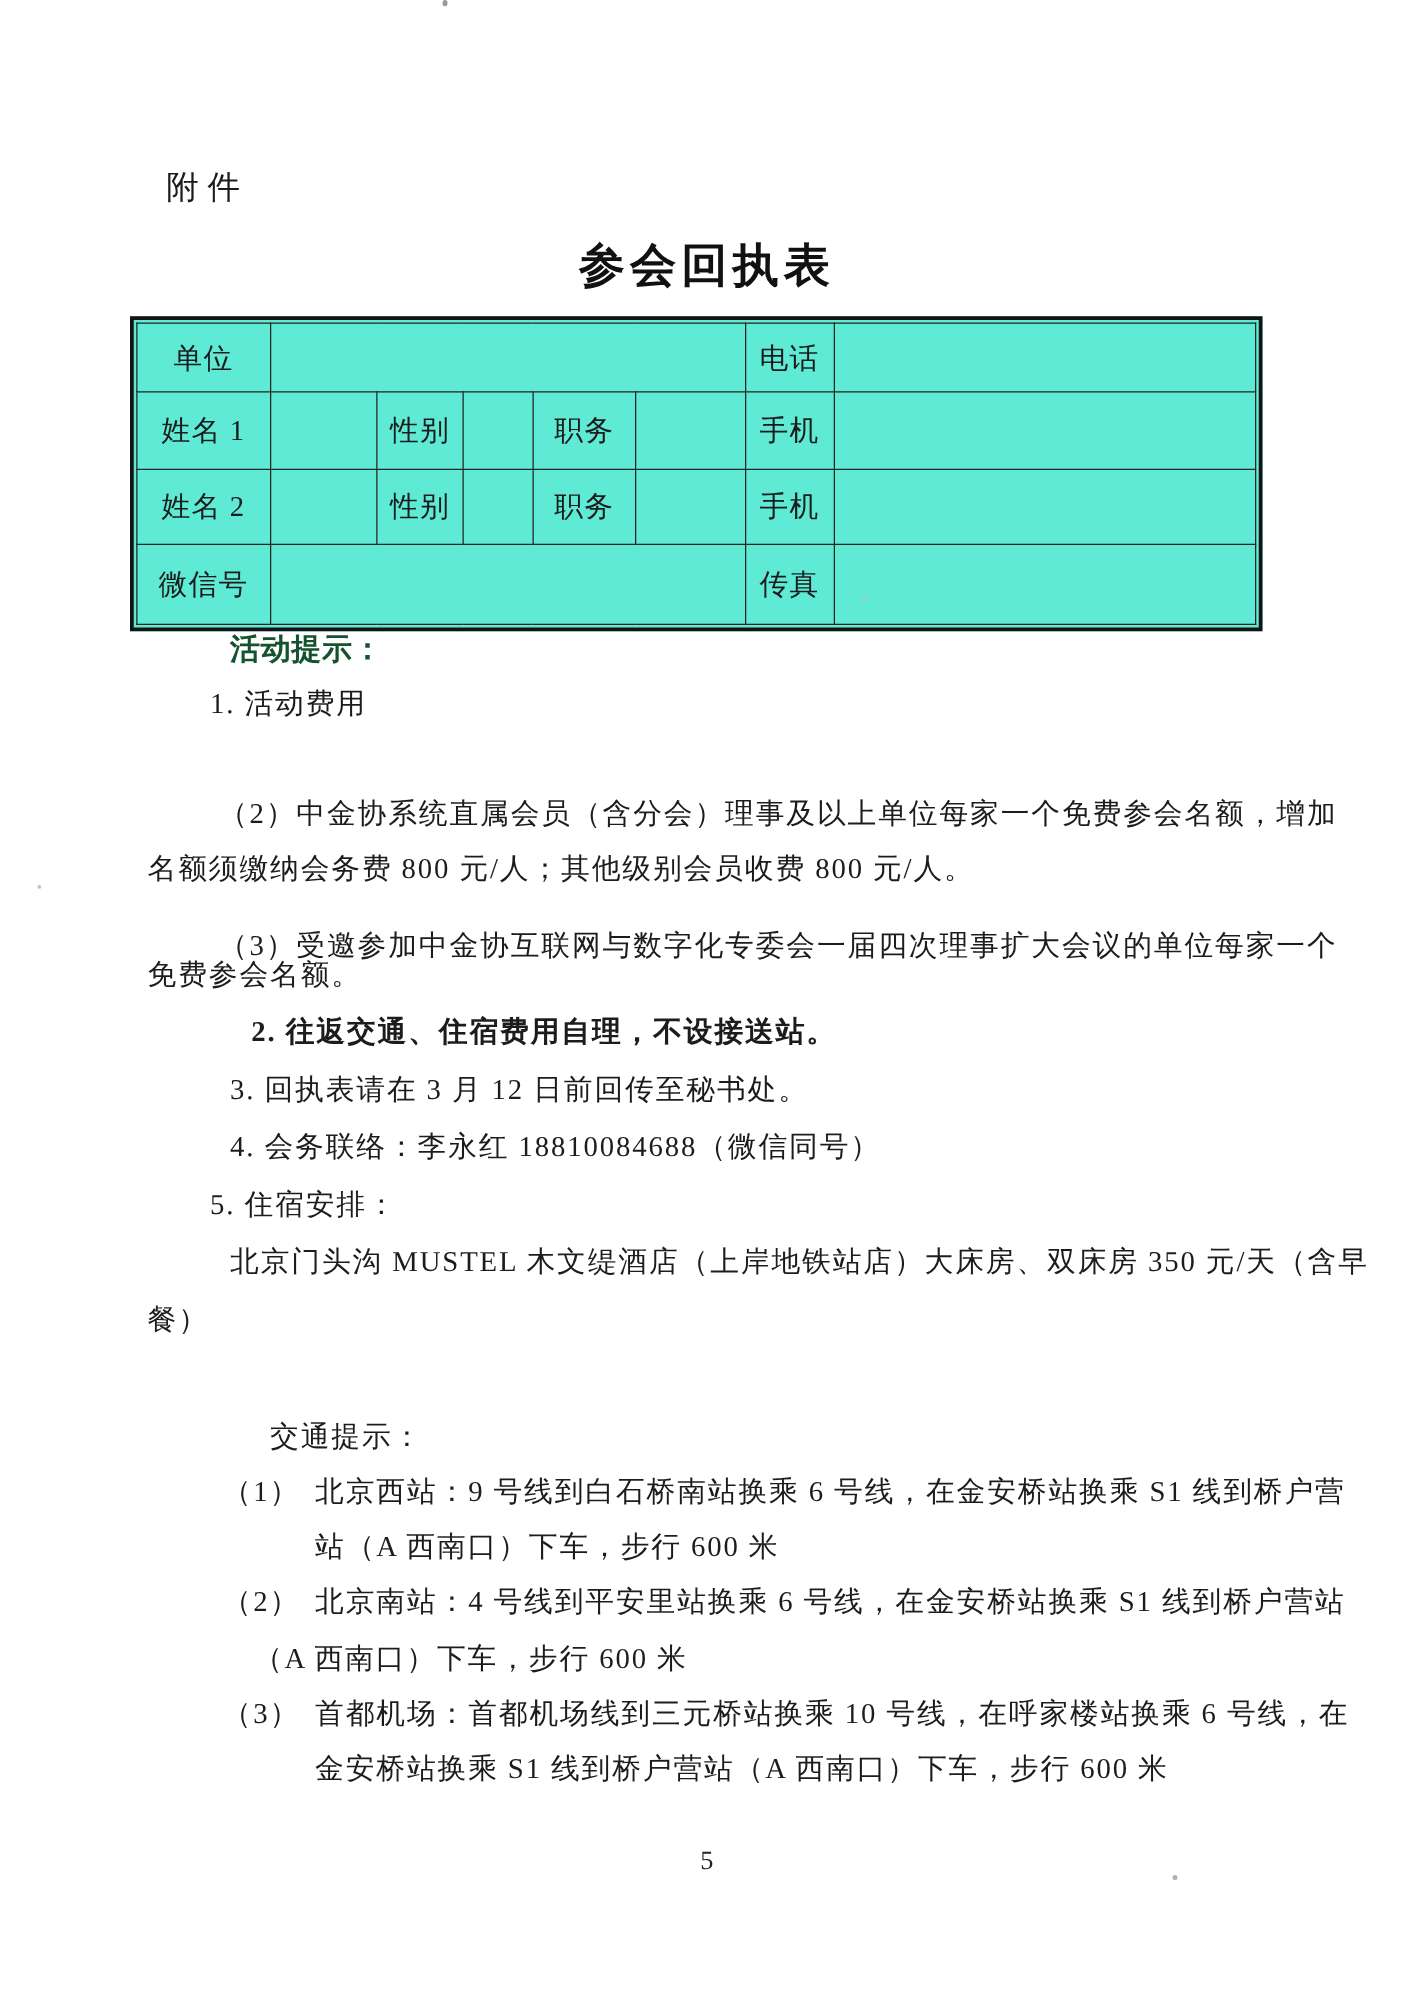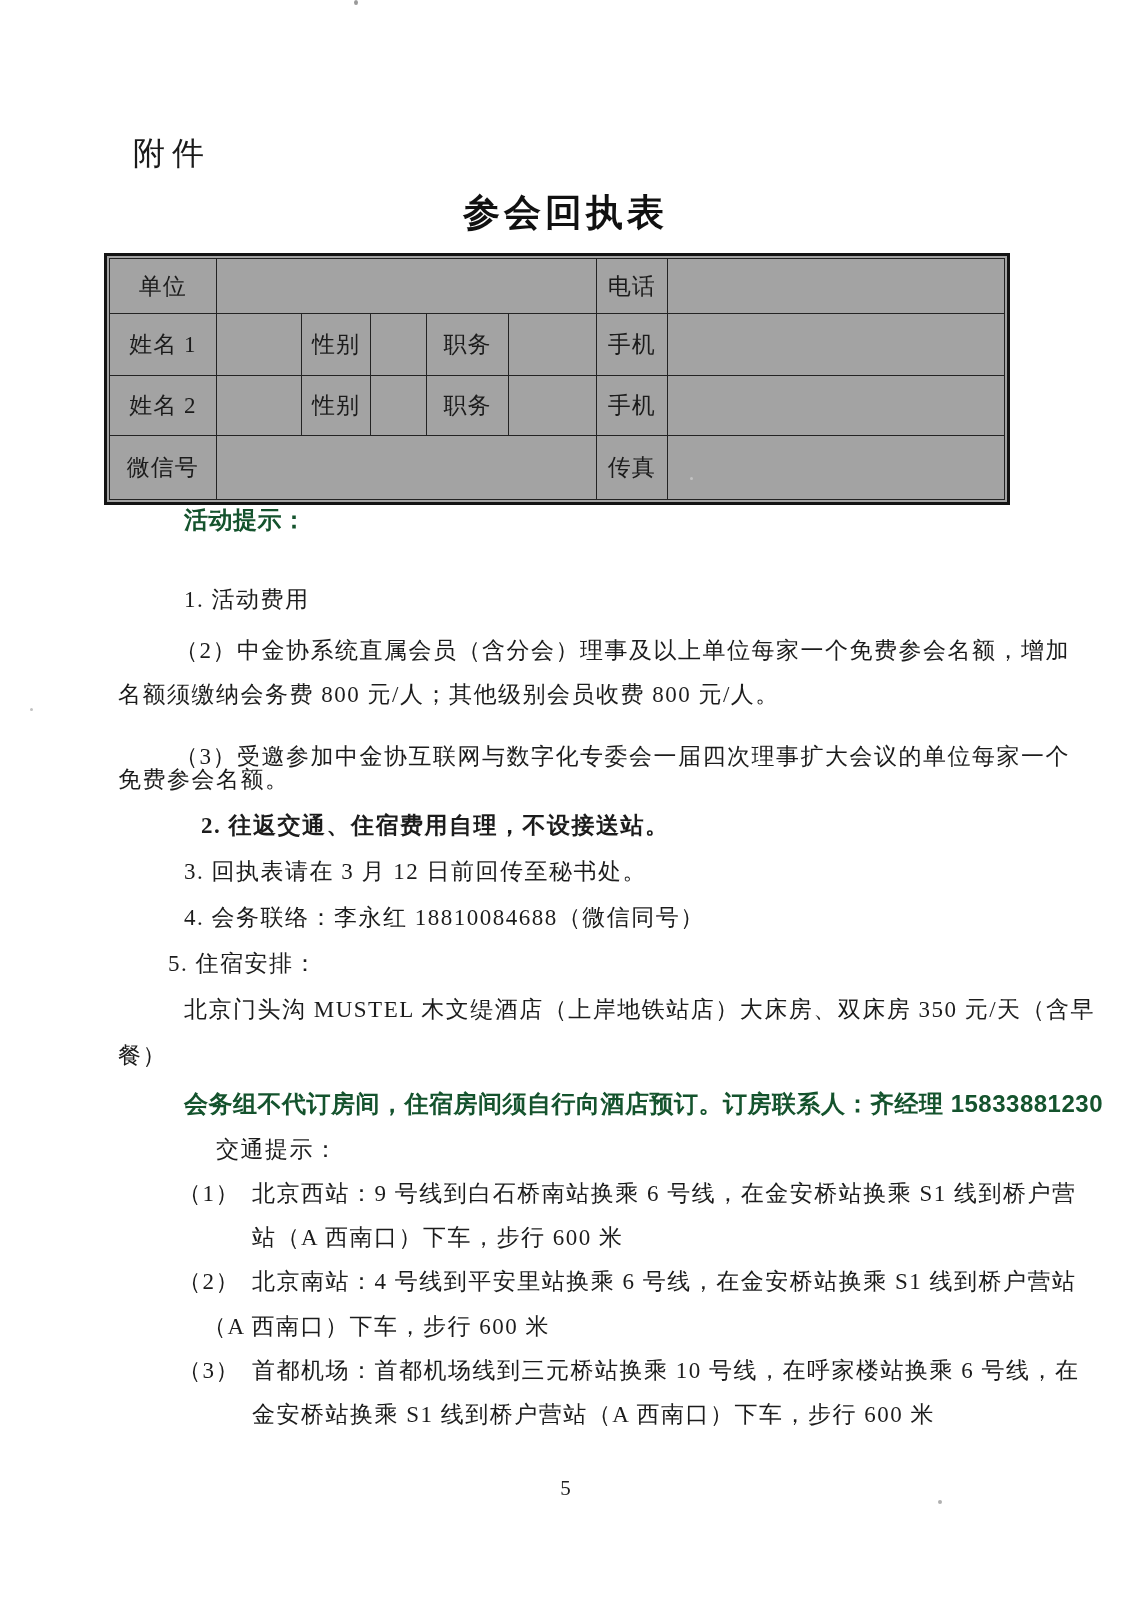--- a/index.html
+++ b/index.html
@@ -4,33 +4,33 @@
 <style>
   html,body{margin:0;padding:0;}
   body{
     width:1131px;height:1600px;position:relative;
     background:#ffffff;color:#1b1b1b;
     font-family:"Liberation Serif", serif;
     overflow:hidden;
   }
   .attachment{
     position:absolute;left:133px;top:132px;
-    font-size:32px;letter-spacing:7px;
+    font-size:26px;letter-spacing:7px;
     font-family:"Liberation Serif", serif;
   }
   .doc-title{
     position:absolute;left:0;top:188px;width:100%;
     text-align:center;font-size:37px;font-weight:700;
     letter-spacing:4px;color:#111;
     font-family:"Liberation Serif", serif;
   }
   .form-wrap{
     position:absolute;left:104px;top:253px;width:906px;height:252px;
     border:3px solid #141414;padding:2px;box-sizing:border-box;
-    background:#a3a3a3;
+    background:#5eead4;
   }
   table.reply{
     width:100%;height:100%;border-collapse:collapse;table-layout:fixed;
   }
   table.reply td{
     border:1px solid #232323;padding:0 4px;
     font-size:23px;letter-spacing:1px;color:#1b1b1b;
   }
   td.lbl{text-align:center;}
   .notes{position:absolute;left:0;top:0;width:100%;height:100%;}
@@ -106,32 +106,31 @@
       <td colspan="5"></td>
       <td class="lbl">传真</td>
       <td></td>
     </tr>
   </tbody>
     </table>
 </div>
 
 <div class="notes">
     <div class="line hei" style="left: 184px; top: 503px;"><span>活动提示：</span></div>
-    <div class="line" style="left: 184px; top: 546px; margin-top: 37px;"><span>1. 活动费用</span></div>
+    <div class="line" style="left: 168px; top: 546px;"><span>1. 活动费用</span></div>
     <div class="line" style="left: 175px; top: 634px;"><span>（2）中金协系统直属会员（含分会）理事及以上单位每家一个免费参会名额，增加</span></div>
     <div class="line" style="left: 118px; top: 678px;"><span>名额须缴纳会务费 800 元/人；其他级别会员收费 800 元/人。</span></div>
     <div class="line" style="left: 175px; top: 721px; margin-top: 19px;"><span>（3）受邀参加中金协互联网与数字化专委会一届四次理事扩大会议的单位每家一个</span></div>
     <div class="line" style="left: 118px; top: 763px;"><span>免费参会名额。</span></div>
     <div class="line" style="left: 201px; top: 809px; font-weight: bold;"><span>2. 往返交通、住宿费用自理，不设接送站。</span></div>
     <div class="line" style="left: 184px; top: 855px;"><span>3. 回执表请在 3 月 12 日前回传至秘书处。</span></div>
     <div class="line" style="left: 184px; top: 901px;"><span>4. 会务联络：李永红 18810084688（微信同号）</span></div>
     <div class="line" style="left: 168px; top: 947px;"><span>5. 住宿安排：</span></div>
     <div class="line" style="left: 184px; top: 993px;"><span>北京门头沟 MUSTEL 木文缇酒店（上岸地铁站店）大床房、双床房 350 元/天（含早</span></div>
     <div class="line" style="left: 118px; top: 1039px;"><span>餐）</span></div>
-    <div class="line hei" style="left: 184px; top: 1087px;"><span>会务组不代订房间，住宿房间须自行向酒店预订。订房联系人：齐经理 15833881230</span></div>
     <div class="line" style="left: 184px; top: 1133px; margin-left: 32px;"><span>交通提示：</span></div>
     <div class="line" style="left: 178px; top: 1177px;"><span class="num" style="width: 74px;">（1）</span><span>北京西站：9 号线到白石桥南站换乘 6 号线，在金安桥站换乘 S1 线到桥户营</span></div>
     <div class="line" style="left: 252px; top: 1221px;"><span>站（A 西南口）下车，步行 600 米</span></div>
     <div class="line" style="left: 178px; top: 1265px;"><span class="num" style="width: 74px;">（2）</span><span>北京南站：4 号线到平安里站换乘 6 号线，在金安桥站换乘 S1 线到桥户营站</span></div>
     <div class="line" style="left: 203px; top: 1310px;"><span>（A 西南口）下车，步行 600 米</span></div>
     <div class="line" style="left: 178px; top: 1354px;"><span class="num" style="width: 74px;">（3）</span><span>首都机场：首都机场线到三元桥站换乘 10 号线，在呼家楼站换乘 6 号线，在</span></div>
     <div class="line" style="left: 252px; top: 1398px;"><span>金安桥站换乘 S1 线到桥户营站（A 西南口）下车，步行 600 米</span></div>
   </div>
 
 <div class="page-num">5</div>

